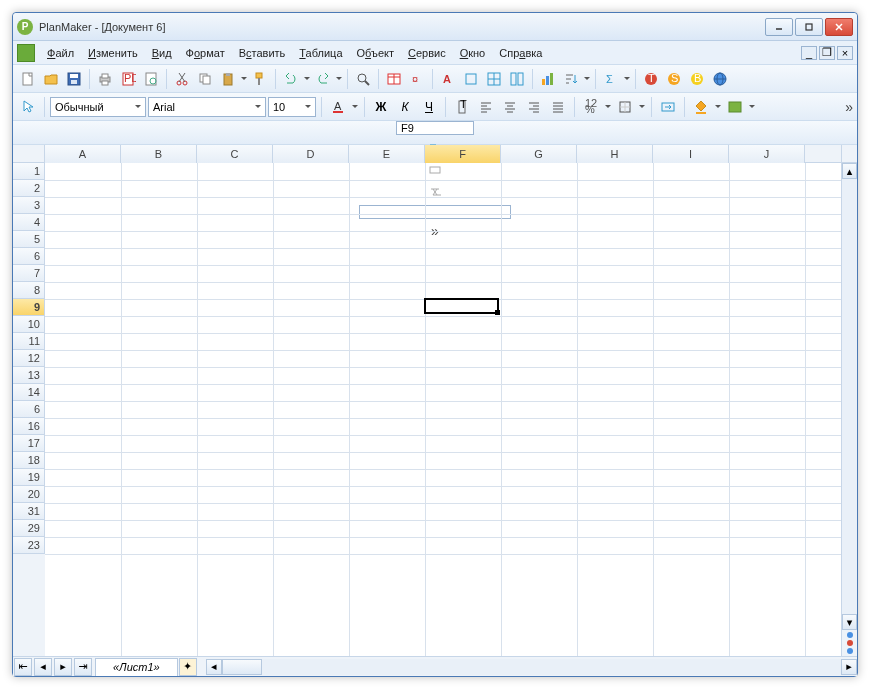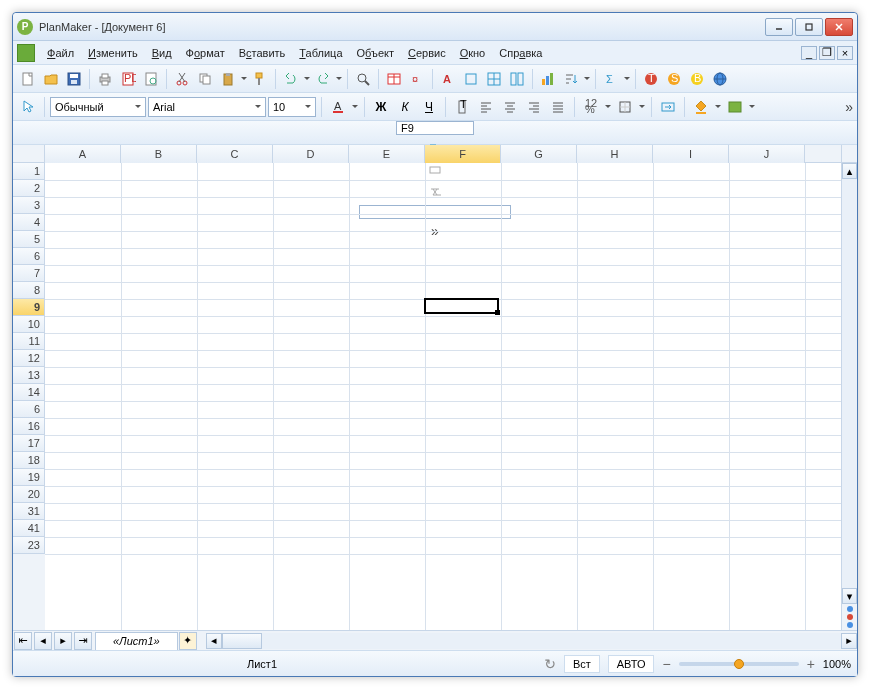--- a/index.html
+++ b/index.html
@@ -475,21 +475,21 @@
           <div class="row-h">12</div>
           <div class="row-h">13</div>
           <div class="row-h">14</div>
           <div class="row-h">6</div>
           <div class="row-h">16</div>
           <div class="row-h">17</div>
           <div class="row-h">18</div>
           <div class="row-h">19</div>
           <div class="row-h">20</div>
           <div class="row-h">31</div>
-          <div class="row-h">41</div>
+          <div class="row-h">29</div>
           <div class="row-h">23</div>
         </div>
       <div class="cells" id="cells">
         <div class="cell-grid" id="gridlines">
             <div class="col-line" style="left: 76px;"></div>
             <div class="col-line" style="left: 152px;"></div>
             <div class="col-line" style="left: 228px;"></div>
             <div class="col-line" style="left: 304px;"></div>
             <div class="col-line" style="left: 380px;"></div>
             <div class="col-line" style="left: 456px;"></div>
@@ -548,32 +548,14 @@
       <div class="hscroll">
         <div class="scroll-btn">◂</div>
         <div class="scroll-track">
             <div class="thumb"></div>
           </div>
         <div class="scroll-btn">▸</div>
       </div>
     </div>
   </div>
 
-  <div class="statusbar">
-    <span style="flex:0 0 220px"></span>
-    <span>Лист1</span>
-    <span style="flex:1"></span>
-    <span style="color:#888;font-size:14px">↻</span>
-    <div class="status-cell">
-        <span>Вст</span>
-      </div>
-    <div class="status-cell">
-        <span>АВТО</span>
-      </div>
-    <span style="font-size:14px;color:#666">−</span>
-    <div class="zoom-slider">
-        <div class="knob"></div>
-      </div>
-    <span style="font-size:14px;color:#666">+</span>
-    <span>100%</span>
-  </div>
 
 </div>
 
 </body></html>

